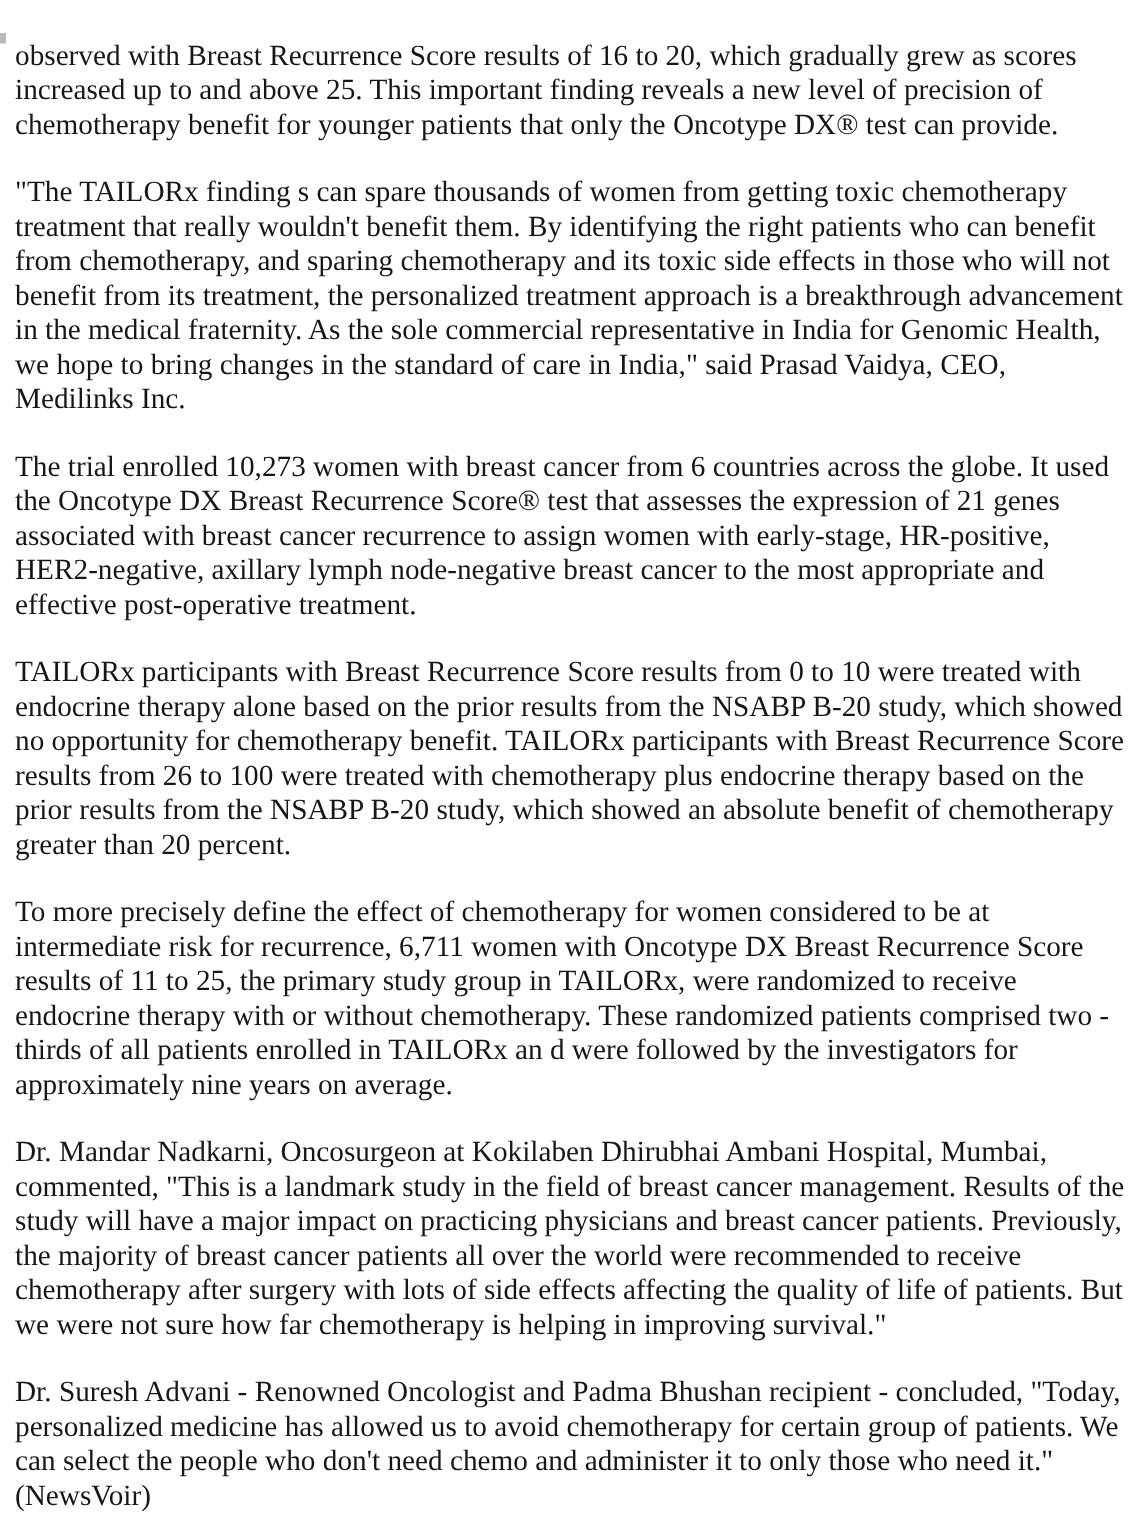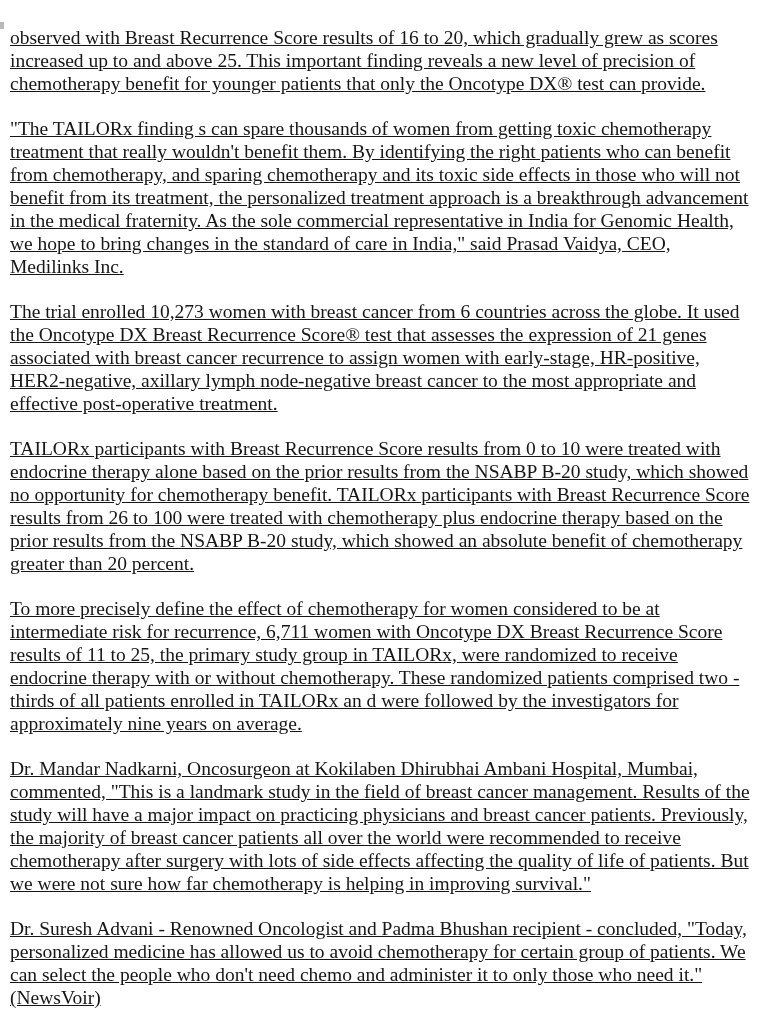--- a/index.html
+++ b/index.html
@@ -20,21 +20,20 @@
     width: 740px;
     font-family: "Liberation Serif", "DejaVu Serif", serif;
     font-size: 19.5px;
     line-height: 23px;
     color: #161616;
     text-align: left;
   }
   .page p {
     margin: 0 0 22px 0;
     padding: 0;
-    text-decoration: underline;
   }
   .crop-artifact {
     position: absolute;
     left: 0;
     top: 22px;
     width: 4px;
     height: 7px;
     background: #b9b9b9;
   }
 </style>

